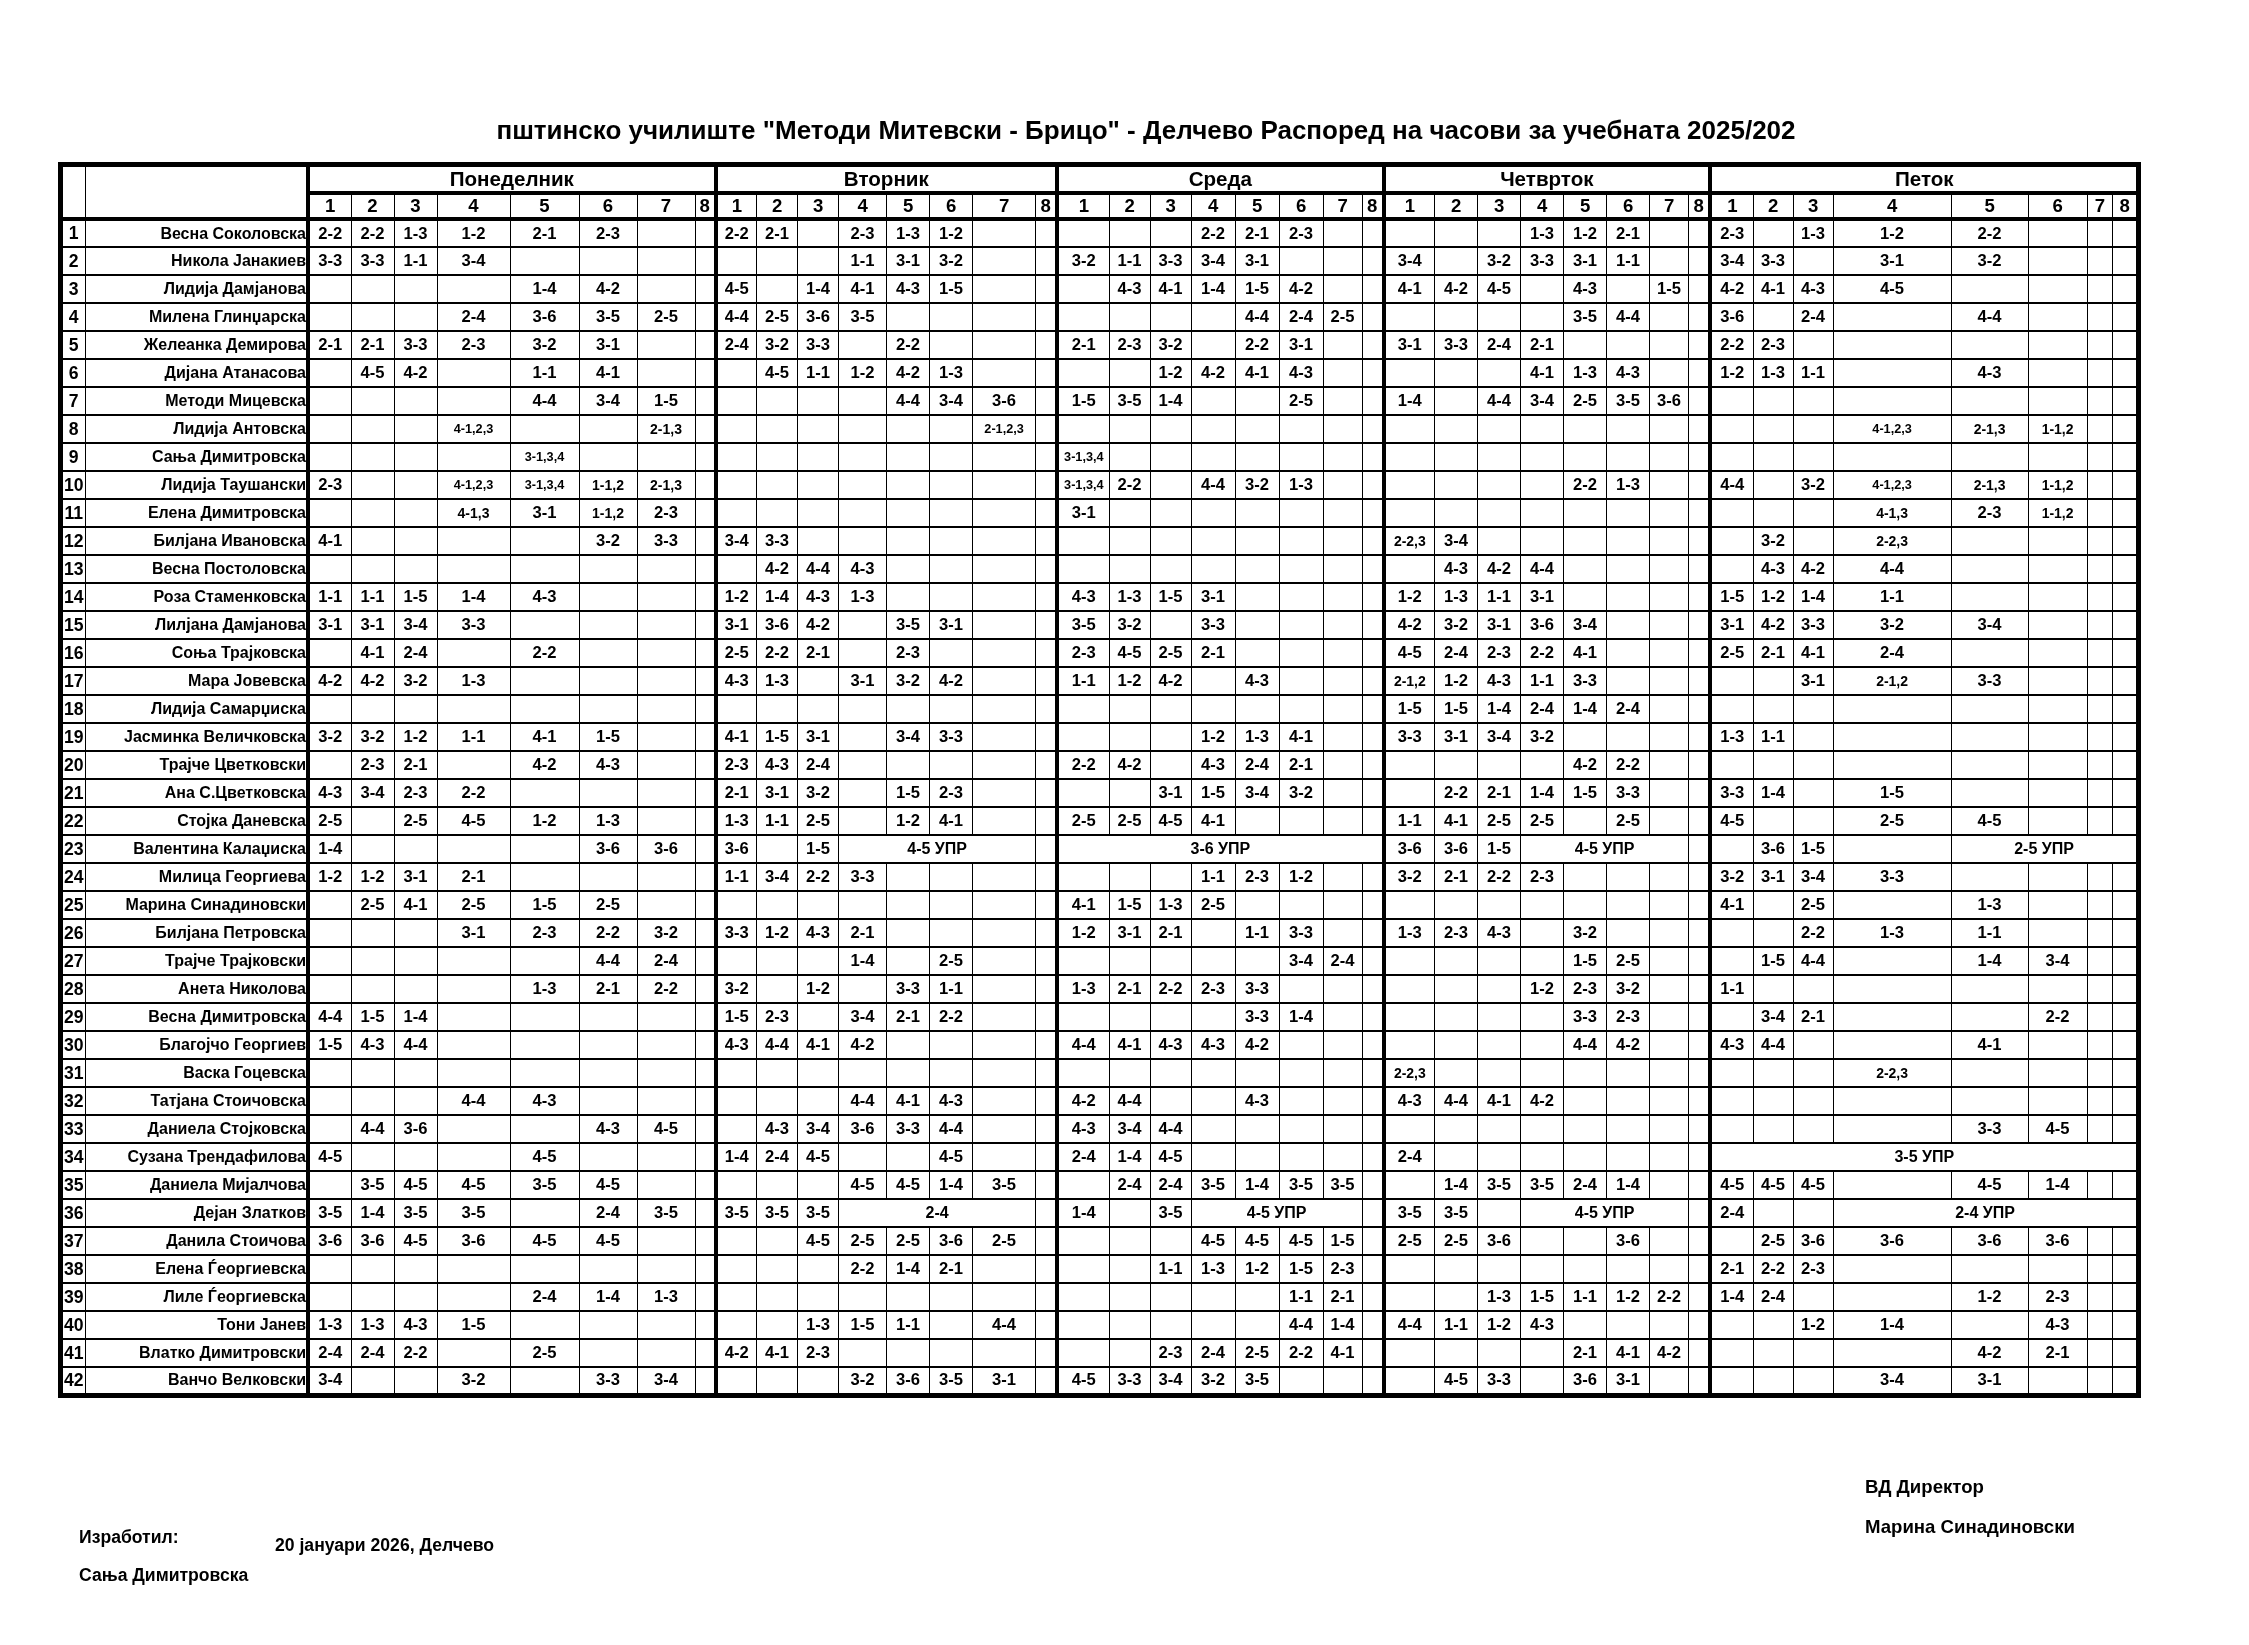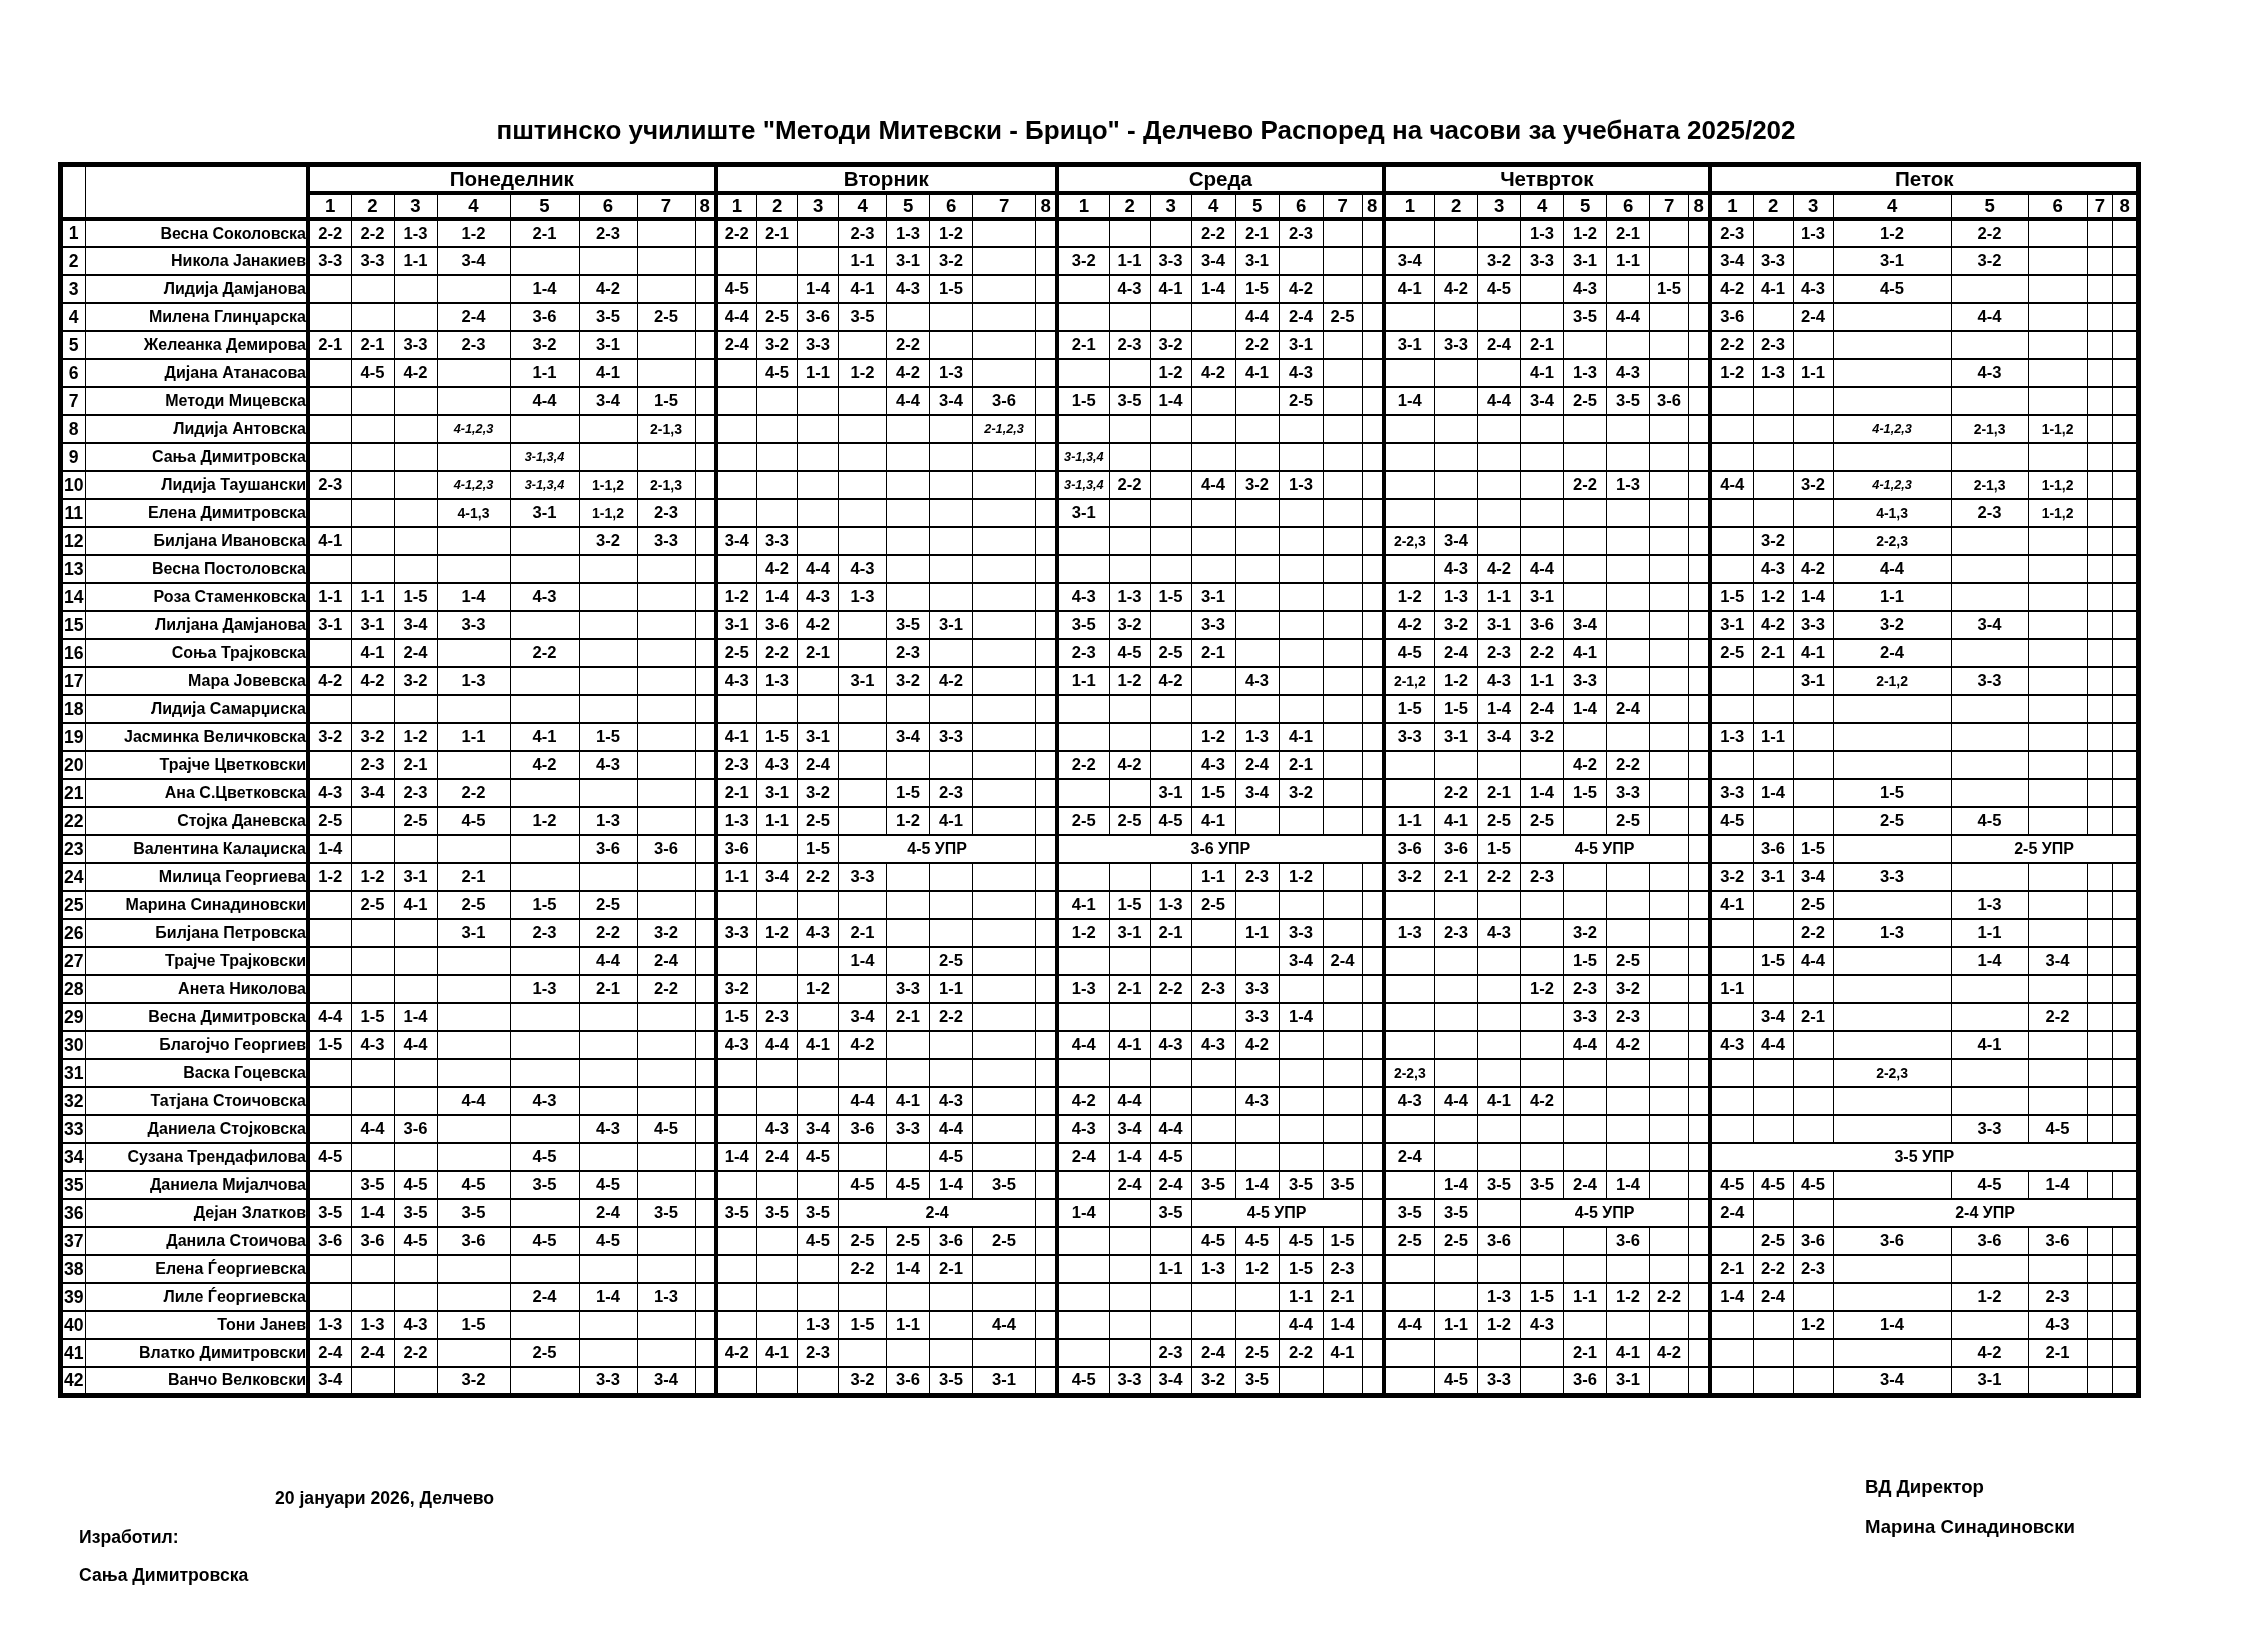--- a/index.html
+++ b/index.html
@@ -15,26 +15,26 @@
   thead tr.day-row{height:26.4px;}
   thead tr.period-row{height:24.5px;}
   tbody tr{height:28px;}
   th.day-header{font-size:20.6px;border-bottom-width:4.4px;}
   th.corner{border-bottom-width:4.4px;}
   th.period{font-size:18.6px;border-bottom-width:4.4px;}
   td.num-cell{font-size:17.6px;}
   td.name-cell{text-align:right;padding-left:4.9px;font-size:16px;border-right-width:4.9px;}
   .day-start{border-left-width:4.9px !important;}
   td.s{font-size:14px;}
-  td.xs{font-size:12.7px;font-style:italic;}
+  td.xs{font-size:12.7px;}
   td.upr{font-size:16px;}
   .footer-text{position:absolute;font-weight:bold;font-size:17.6px;white-space:nowrap;}
   #f-prepared-label{left:79px;top:1527px;}
   #f-prepared-by{left:79px;top:1565px;}
-  #f-date{left:275px;top:1488px;}
+  #f-date{left:275px;top:1535px;}
   #f-director-title{left:1865px;top:1476px;font-size:18.6px;}
   #f-director-name{left:1865px;top:1516px;font-size:18.6px;}
 </style>
 </head>
 <body>
 
 <div id="page">
   <div id="title">пштинско училиште "Методи Митевски - Брицо" - Делчево  Распоред на часови за учебната 2025/202</div>
   <div id="schedule-wrap">
     <table id="schedule-table">

